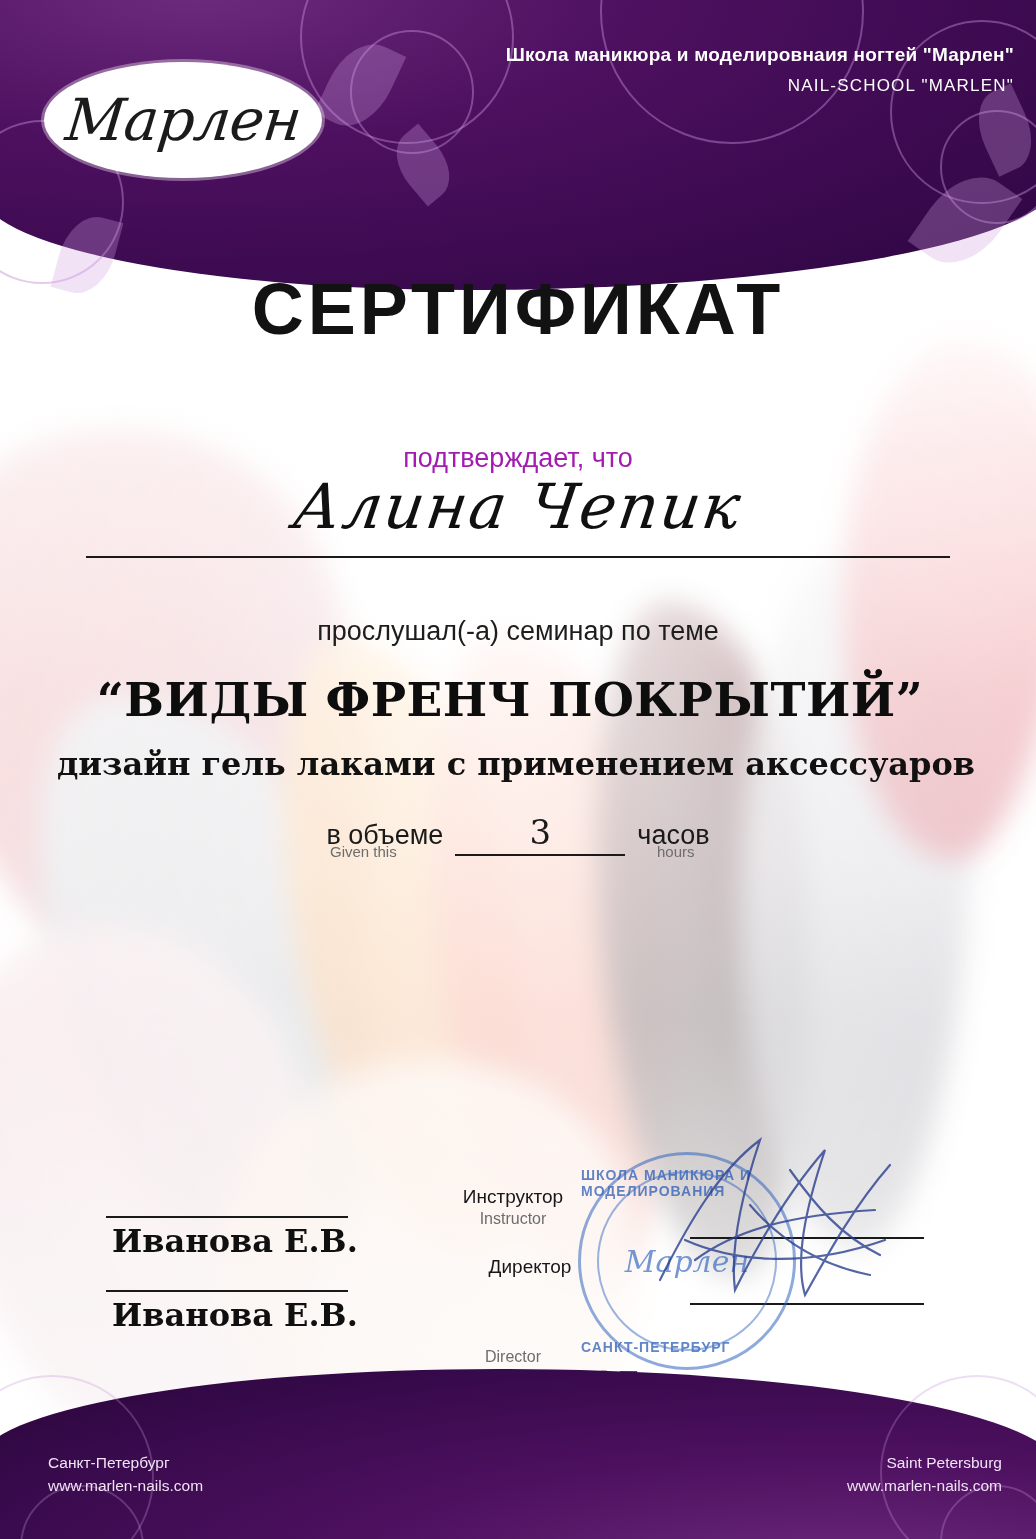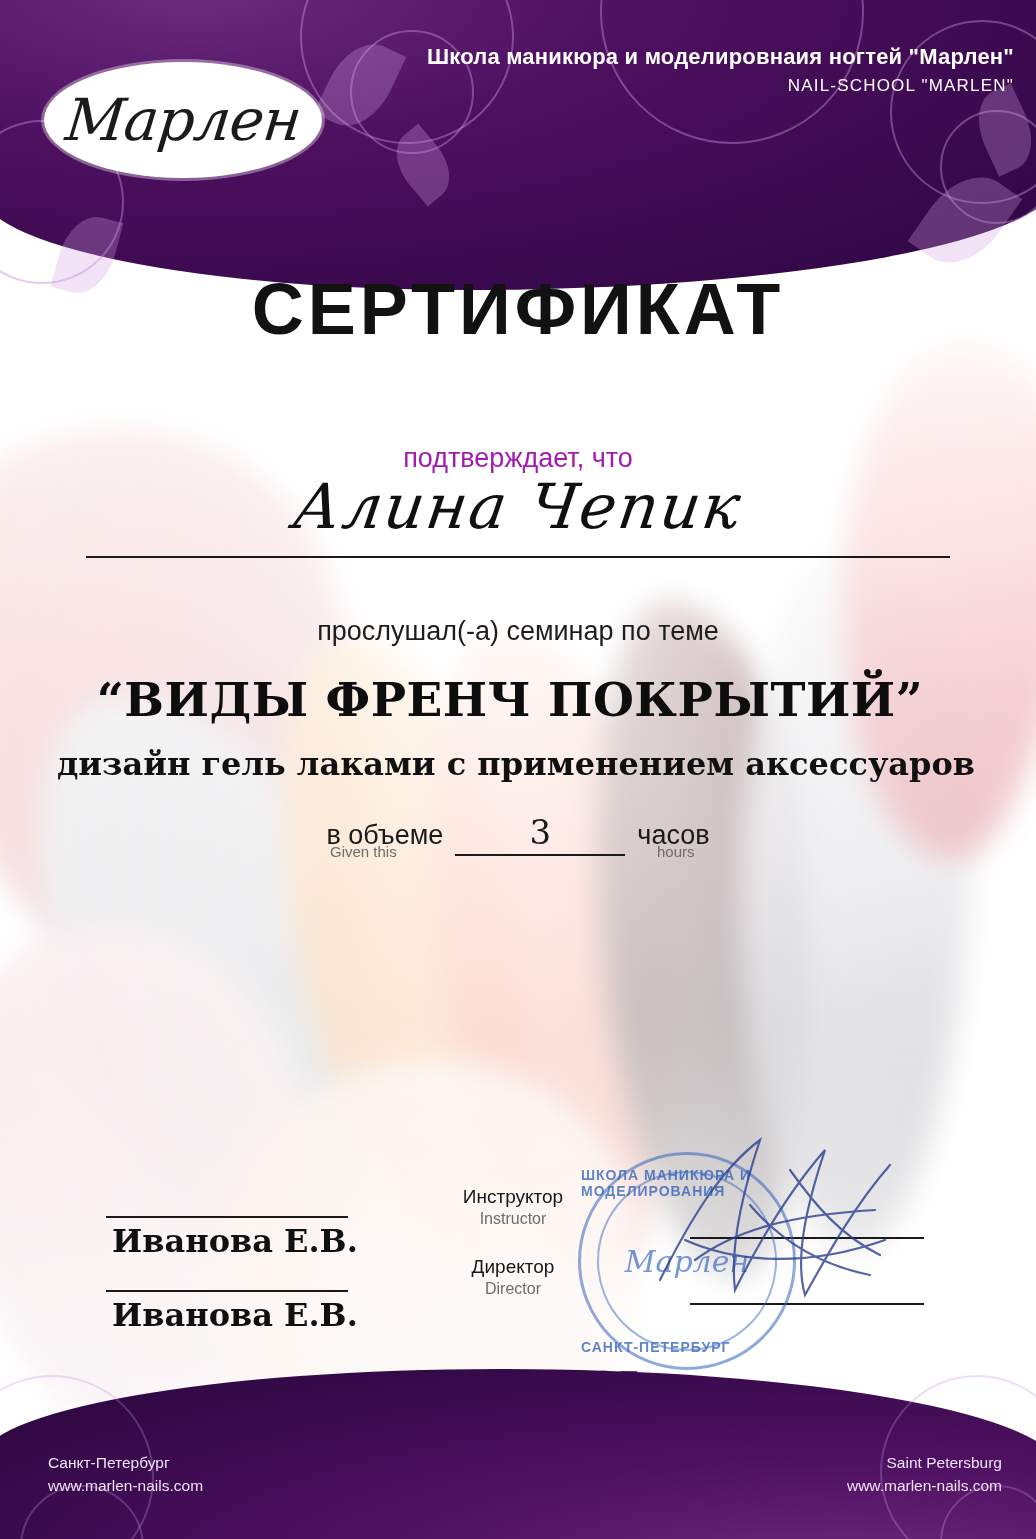--- a/index.html
+++ b/index.html
@@ -99,21 +99,21 @@
     font-style: italic;
     font-size: 58px;
     color: #1b1b1b;
     letter-spacing: -1px;
     transform: skewX(-6deg);
   }
   .school-line1 {
     position: absolute;
     right: 22px; top: 44px;
     color: #ffffff;
-    font-size: 22px;
+    font-size: 19px;
     font-weight: bold;
     letter-spacing: .2px;
     text-align: right;
   }
   .school-line2 {
     position: absolute;
     right: 22px; top: 76px;
     color: #ffffff;
     font-size: 17px;
     letter-spacing: 1.2px;
@@ -279,22 +279,22 @@
   }
   .role-en {
     position: absolute;
     width: 220px;
     text-align: center;
     font-size: 16px;
     color: #6d6d6d;
   }
   .role1 { left:403px; top:1186px; }
   .role1en { left:403px; top:1210px; }
-  .role2 { left:403px; top:1256px; }
-  .role2en { left:403px; top:1280px; }
+  .role2 { left:420px; top:1256px; }
+  .role2en { left:403px; top:1348px; }
 
   
   .stamp {
     position: absolute;
     left: 578px; top: 1152px;
     width: 212px; height: 212px;
     border-radius: 50%;
     border: 3px solid rgba(42,96,190,.62);
     opacity: .85;
   }

